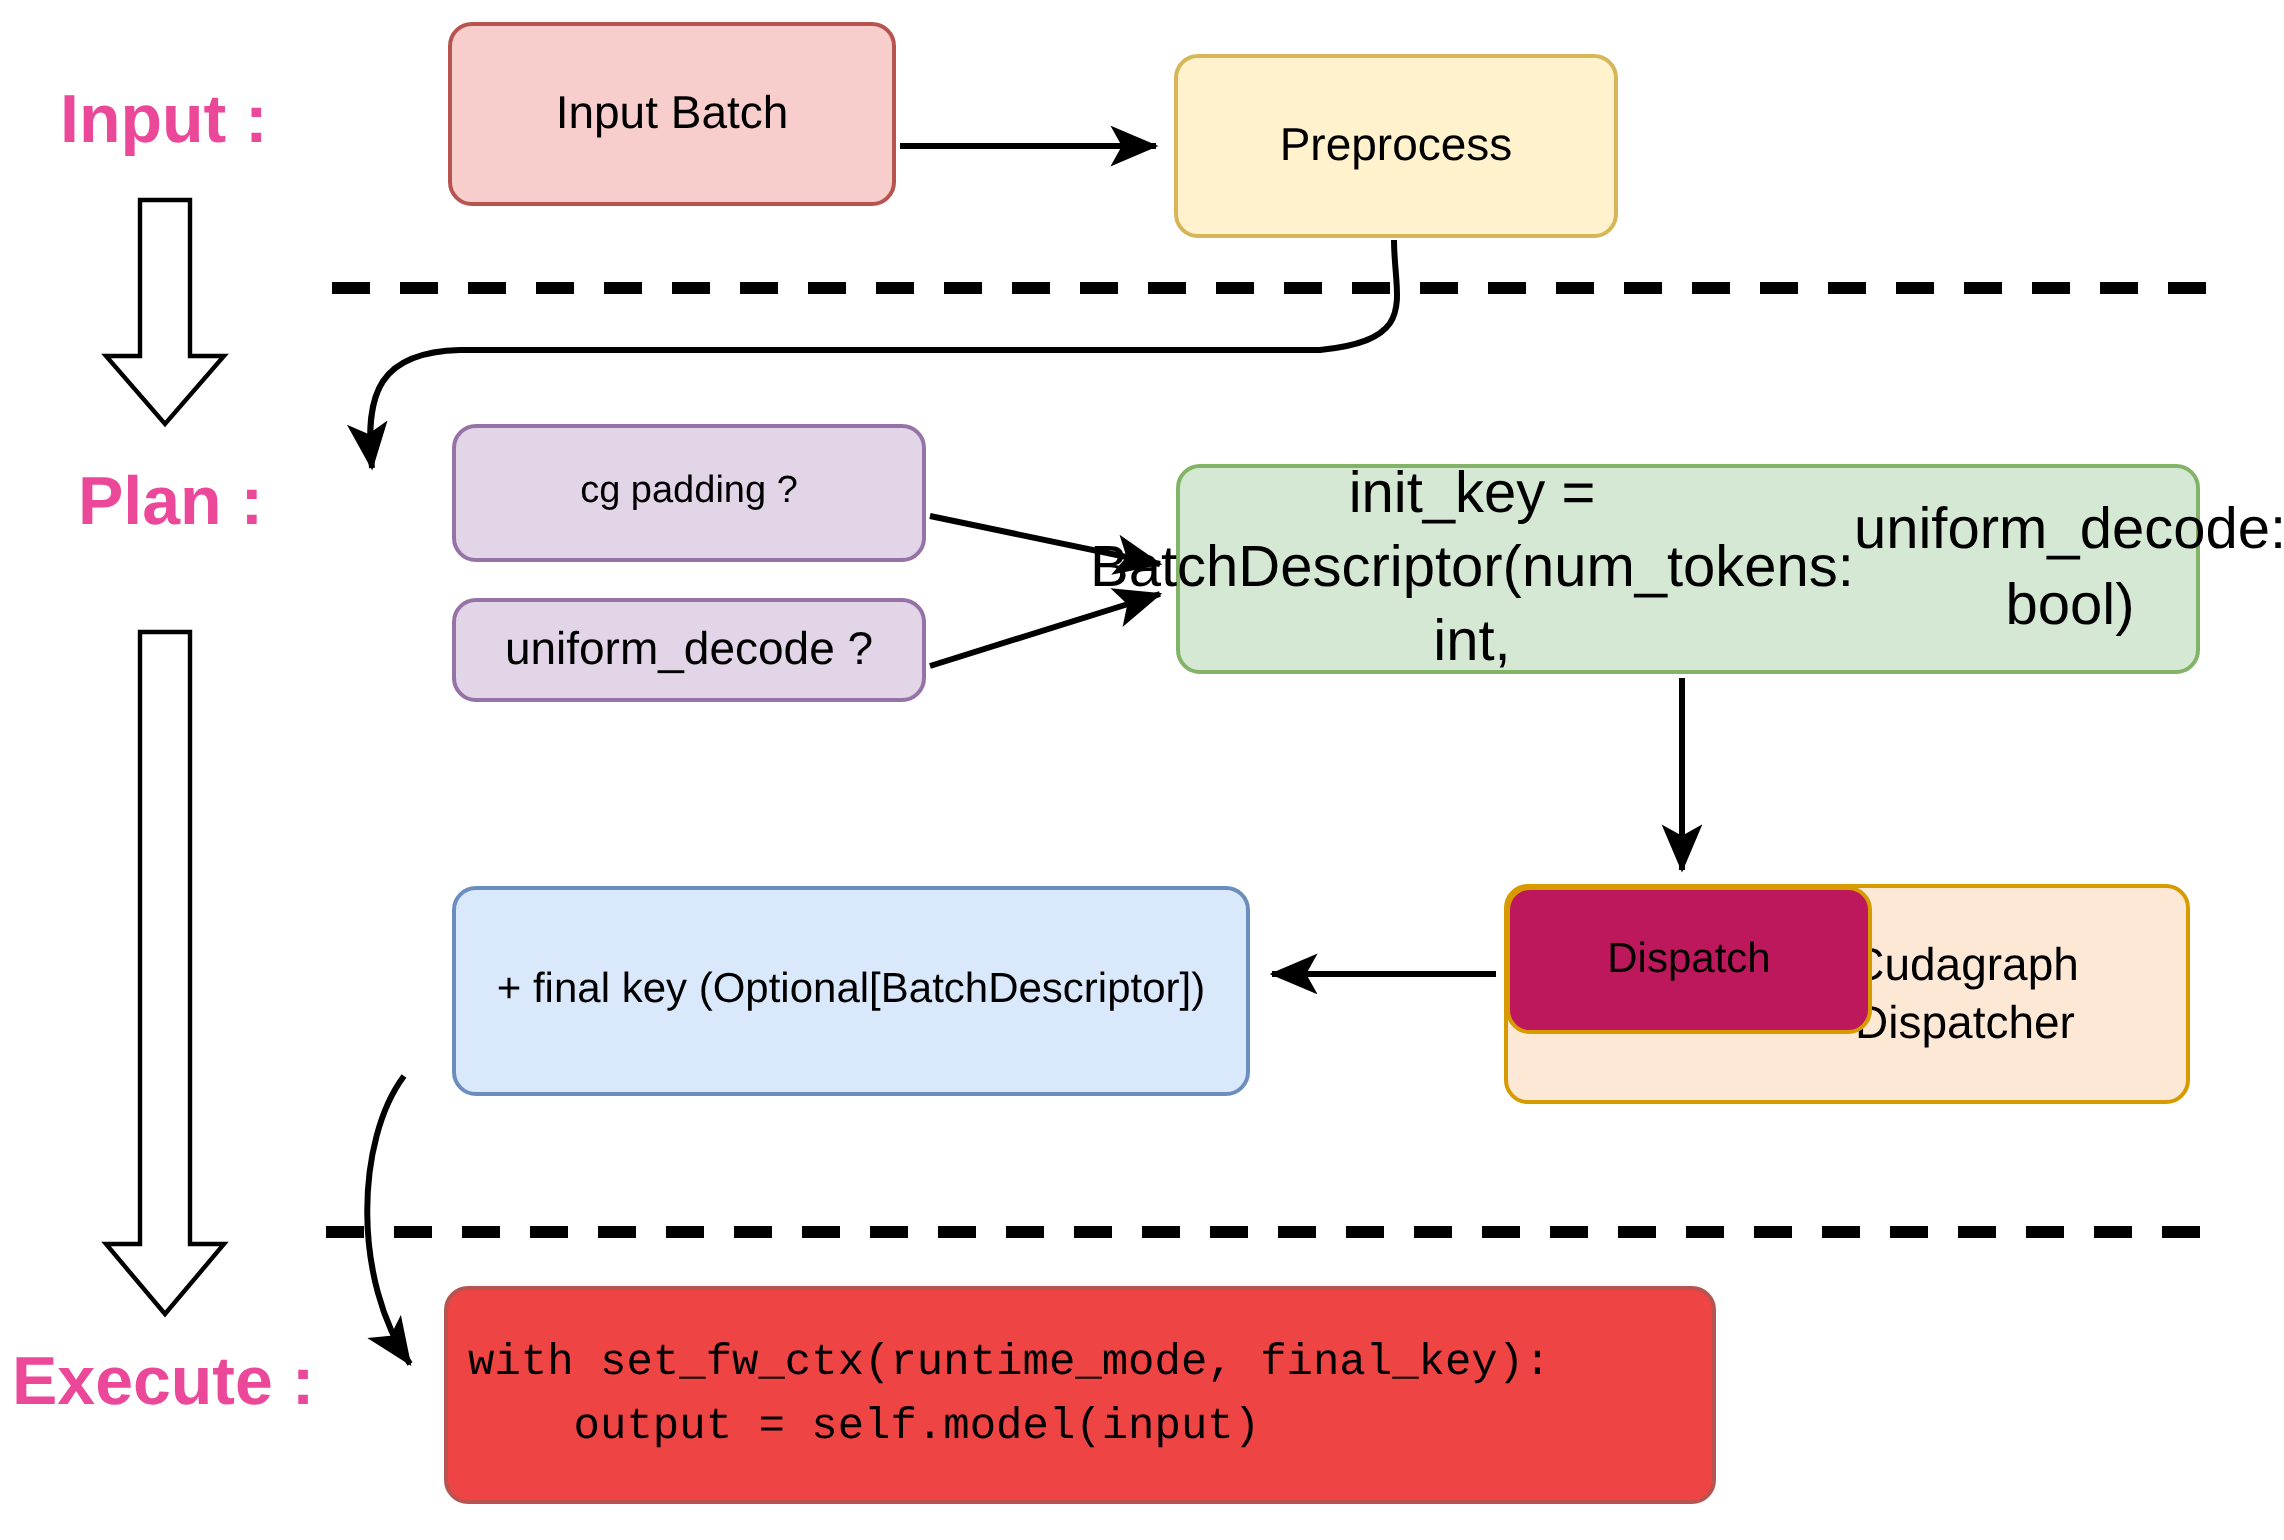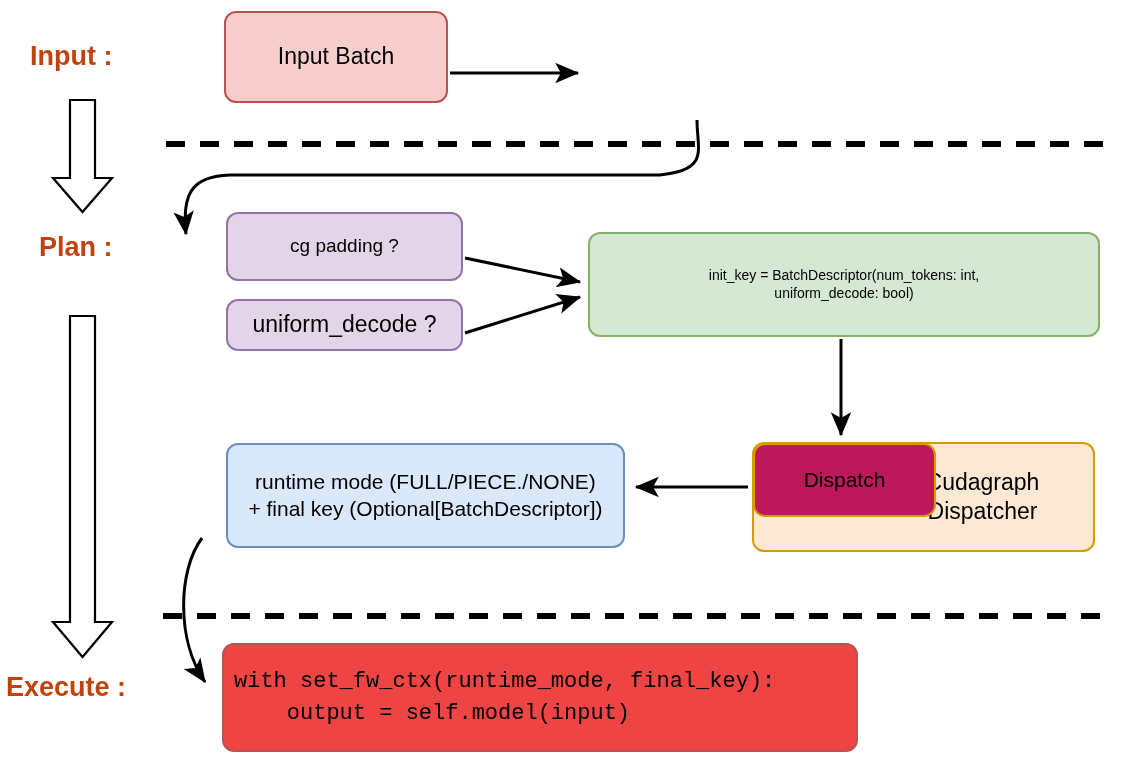--- a/index.html
+++ b/index.html
@@ -12,22 +12,22 @@
     width: 1142px;
     height: 770px;
     background: #ffffff;
     font-family: "Liberation Sans", sans-serif;
     overflow: hidden;
   }
   .stage-label {
     position: absolute;
     font-family: "Liberation Sans", sans-serif;
     font-weight: bold;
-    font-size: 27px;
-    color: #c2410c;
+    font-size: 34px;
+    color: #ec4899;
     white-space: nowrap;
     letter-spacing: 0px;
   }
   .node {
     position: absolute;
     box-sizing: border-box;
     border-radius: 12px;
     border-style: solid;
     border-width: 2px;
     display: flex;
@@ -73,45 +73,47 @@
   <div class="stage-label" style="left:30px; top:41px;">Input :</div>
 
   <div class="stage-label" style="left:39px; top:232px;">Plan :</div>
 
   <div class="stage-label" style="left:6px; top:672px;">Execute :</div>
 
   <div class="node node-pink" style="left:224px; top:11px; width:224px; height:92px; font-size:23px;">
     <span>Input Batch</span>
   </div>
 
+  <div class="node node-yellow" style="left:587px; top:27px; width:222px; height:92px; font-size:23px;">
+    <span>Preprocess</span>
+  </div>
 
   <div class="node node-purple" style="left:226px; top:212px; width:237px; height:69px; font-size:19px;">
     <span>cg padding ?</span>
   </div>
 
   <div class="node node-purple" style="left:226px; top:299px; width:237px; height:52px; font-size:23px;">
     <span>uniform_decode ?</span>
   </div>
 
-  <div class="node node-green" style="left:588px; top:232px; width:512px; height:105px; font-size:14px; flex-direction:column;">
+  <div class="node node-green" style="left:588px; top:232px; width:512px; height:105px; font-size:29px; flex-direction:row;">
     <span>init_key = BatchDescriptor(num_tokens: int,</span>
     <span>uniform_decode: bool)</span>
   </div>
 
   <div class="node node-orange-outer" style="left:752px; top:442px; width:343px; height:110px; font-size:23px; flex-direction:column; justify-content:center; padding-left:118px; box-sizing:border-box;">
     <span>Cudagraph</span>
     <span>Dispatcher</span>
   </div>
 
   <div class="node node-orange-inner" style="left:753px; top:443px; width:183px; height:74px; font-size:21px;">
     <span>Dispatch</span>
   </div>
 
   <div class="node node-blue" style="left:226px; top:443px; width:399px; height:105px; font-size:21px; flex-direction:column;">
-    <span>runtime mode (FULL/PIECE./NONE)</span>
     <span>+ final key (Optional[BatchDescriptor])</span>
   </div>
 
   <div class="node node-code" style="left:222px; top:643px; width:636px; height:109px; flex-direction:column; align-items:flex-start; justify-content:center; padding-left:10px; box-sizing:border-box;">
     <span>with set_fw_ctx(runtime_mode, final_key):</span>
     <span>    output = self.model(input)</span>
   </div>
 
   <svg class="overlay" viewBox="0 0 1142 770">
     <defs>

